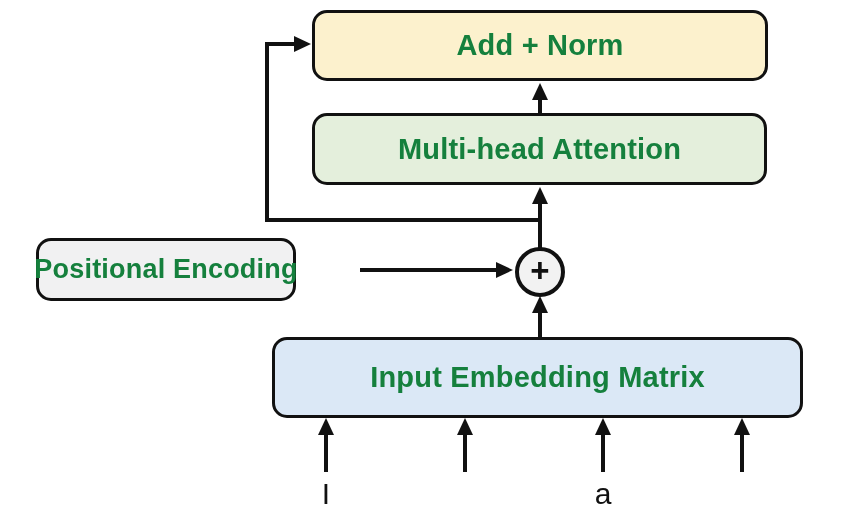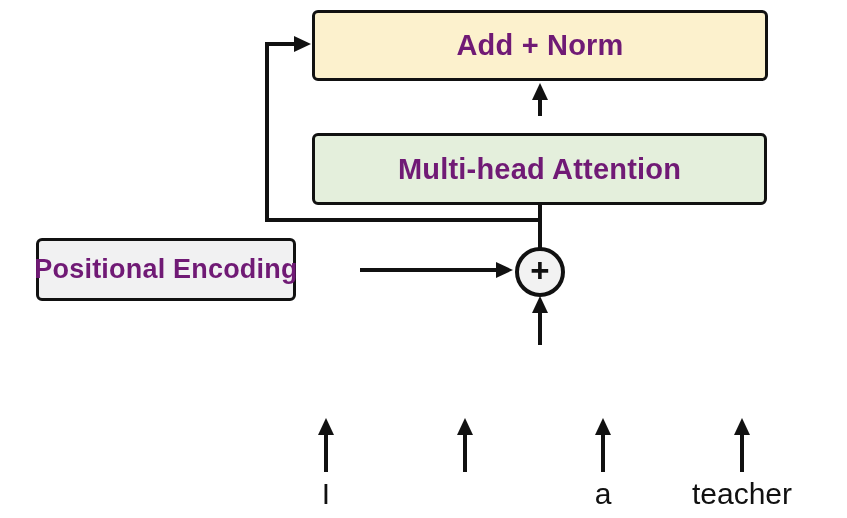--- a/index.html
+++ b/index.html
@@ -12,28 +12,28 @@
     overflow: hidden;
   }
   svg.wires { position: absolute; left: 0; top: 0; width: 847px; height: 518px; }
   .node {
     position: absolute;
     box-sizing: border-box;
     display: flex;
     align-items: center;
     justify-content: center;
     border: 3.5px solid #111111;
-    border-radius: 6px;
-    color: #701a75;
+    border-radius: 15px;
+    color: #15803d;
     font-weight: 600;
     letter-spacing: 0.2px;
     white-space: nowrap;
   }
   #node-add-norm   { left: 312px; top: 10px;  width: 456px; height: 71px; background: #FCF1CD; font-size: 29px; }
-  #node-mha        { left: 312px; top: 113px; width: 455px; height: 72px; background: #E4EFDC; font-size: 29px; margin-top: 20px; }
+  #node-mha        { left: 312px; top: 113px; width: 455px; height: 72px; background: #E4EFDC; font-size: 29px; }
   #node-pe         { left: 36px;  top: 238px; width: 260px; height: 63px; background: #F1F1F2; font-size: 27px; }
   #node-iem        { left: 272px; top: 337px; width: 531px; height: 81px; background: #DBE8F6; font-size: 29px; }
   #add-circle {
     position: absolute;
     left: 515px; top: 247px;
     width: 50px; height: 50px;
     box-sizing: border-box;
     background: #F2F2F2;
     border: 4px solid #111111;
     border-radius: 50%;
@@ -110,22 +110,22 @@
       </g>
     </g>
   </svg>
 
   <div class="node" id="node-add-norm">Add + Norm</div>
 
   <div class="node" id="node-mha">Multi-head Attention</div>
 
   <div class="node" id="node-pe">Positional Encoding</div>
 
+  <div class="node" id="node-iem">Input Embedding Matrix</div>
 
   <div id="add-circle">
     <span>+</span>
   </div>
 
   <div class="token" id="token-0">I</div>
   <div class="token" id="token-2">a</div>
-  <div class="token" id="token-3">teacher</div>
 
 </div>
 
 </body></html>

